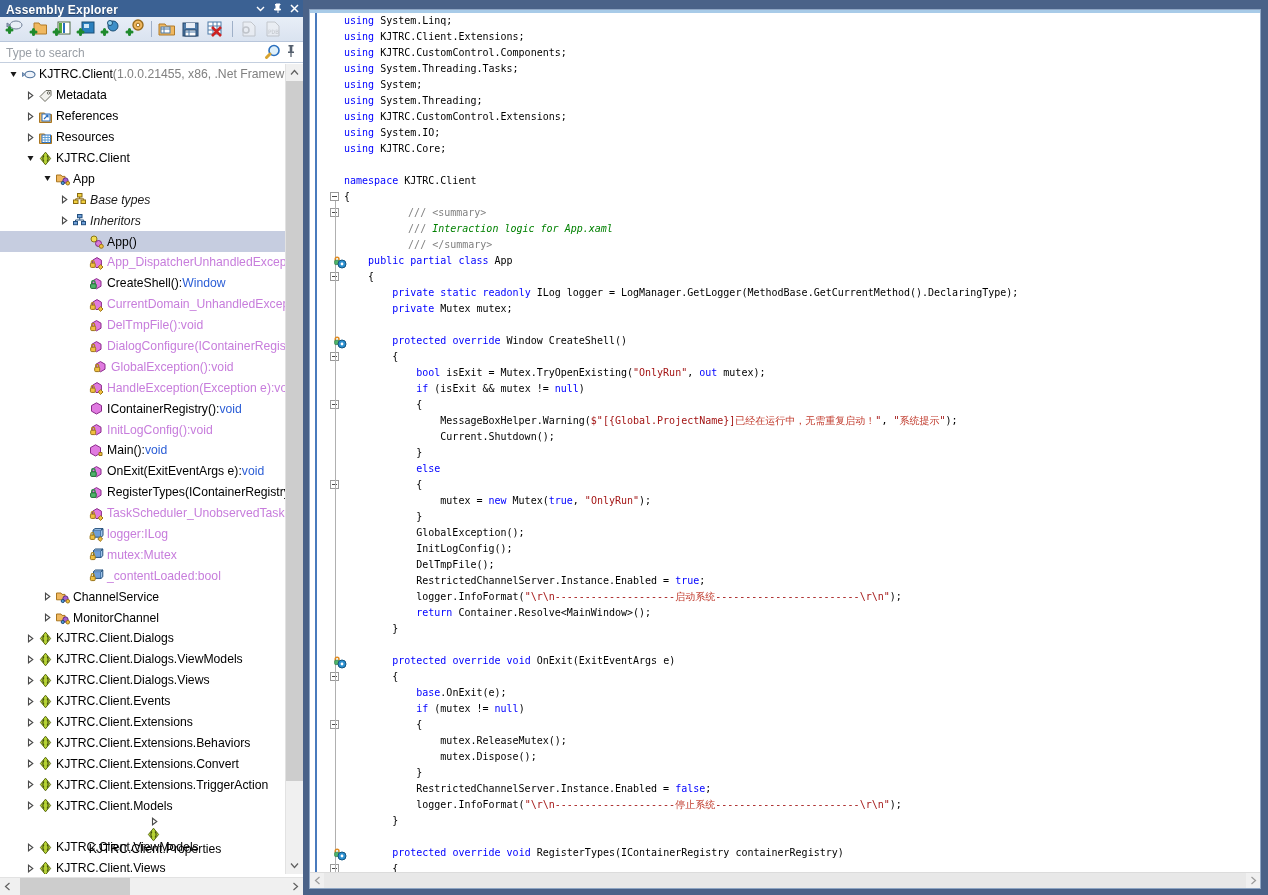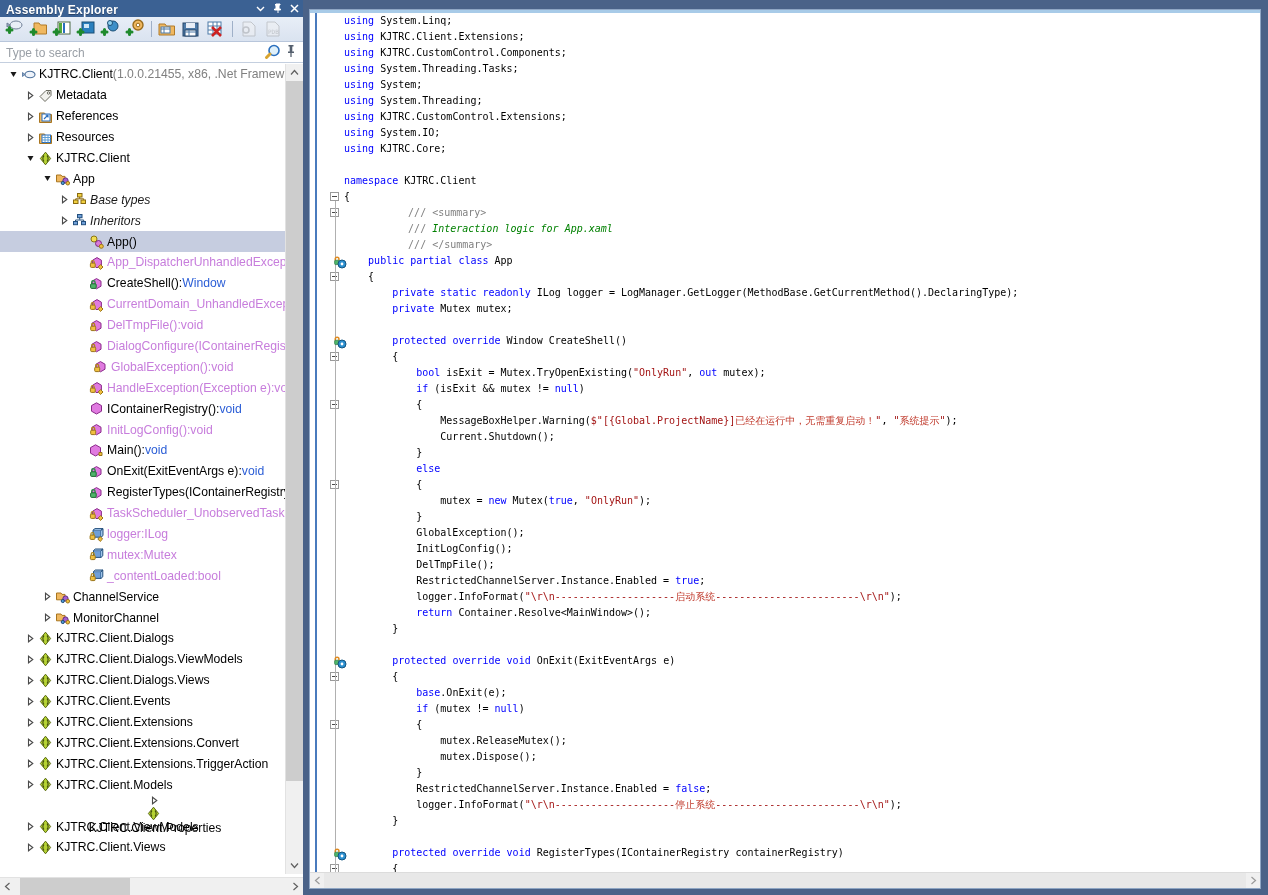--- a/index.html
+++ b/index.html
@@ -614,20 +614,32 @@
             <span class="exp">
               <svg width="9" height="9" viewBox="0 0 9 9">
                 <path d="M2.5 1.2 L6.8 4.5 L2.5 7.8 Z" fill="none" stroke="#4a4a4a" stroke-width="1.1"></path>
               </svg>
             </span>
             <span class="ico"><svg width="15" height="15" viewBox="0 0 15 15">
                 <path d="M7.5 1.2 L12.6 7.5 L7.5 13.8 L2.4 7.5 Z" fill="#b6d334" stroke="#5b6b12" stroke-width="1"></path>
                 <path d="M6 4.5 C4.5 6, 4.5 9, 6 10.5 M9 4.5 C10.5 6, 10.5 9, 9 10.5" stroke="#3f4a0c" stroke-width="1.1" fill="none"></path>
               </svg></span>
             <span class="lbl">KJTRC.Client.Extensions</span>
+          </div>
+          <div class="row" style="padding-left: 25px;">
+            <span class="exp">
+              <svg width="9" height="9" viewBox="0 0 9 9">
+                <path d="M2.5 1.2 L6.8 4.5 L2.5 7.8 Z" fill="none" stroke="#4a4a4a" stroke-width="1.1"></path>
+              </svg>
+            </span>
+            <span class="ico"><svg width="15" height="15" viewBox="0 0 15 15">
+                <path d="M7.5 1.2 L12.6 7.5 L7.5 13.8 L2.4 7.5 Z" fill="#b6d334" stroke="#5b6b12" stroke-width="1"></path>
+                <path d="M6 4.5 C4.5 6, 4.5 9, 6 10.5 M9 4.5 C10.5 6, 10.5 9, 9 10.5" stroke="#3f4a0c" stroke-width="1.1" fill="none"></path>
+              </svg></span>
+            <span class="lbl">KJTRC.Client.Extensions.Behaviors</span>
           </div>
           <div class="row" style="padding-left: 25px;">
             <span class="exp">
               <svg width="9" height="9" viewBox="0 0 9 9">
                 <path d="M2.5 1.2 L6.8 4.5 L2.5 7.8 Z" fill="none" stroke="#4a4a4a" stroke-width="1.1"></path>
               </svg>
             </span>
             <span class="ico"><svg width="15" height="15" viewBox="0 0 15 15">
                 <path d="M7.5 1.2 L12.6 7.5 L7.5 13.8 L2.4 7.5 Z" fill="#b6d334" stroke="#5b6b12" stroke-width="1"></path>
                 <path d="M6 4.5 C4.5 6, 4.5 9, 6 10.5 M9 4.5 C10.5 6, 10.5 9, 9 10.5" stroke="#3f4a0c" stroke-width="1.1" fill="none"></path>

